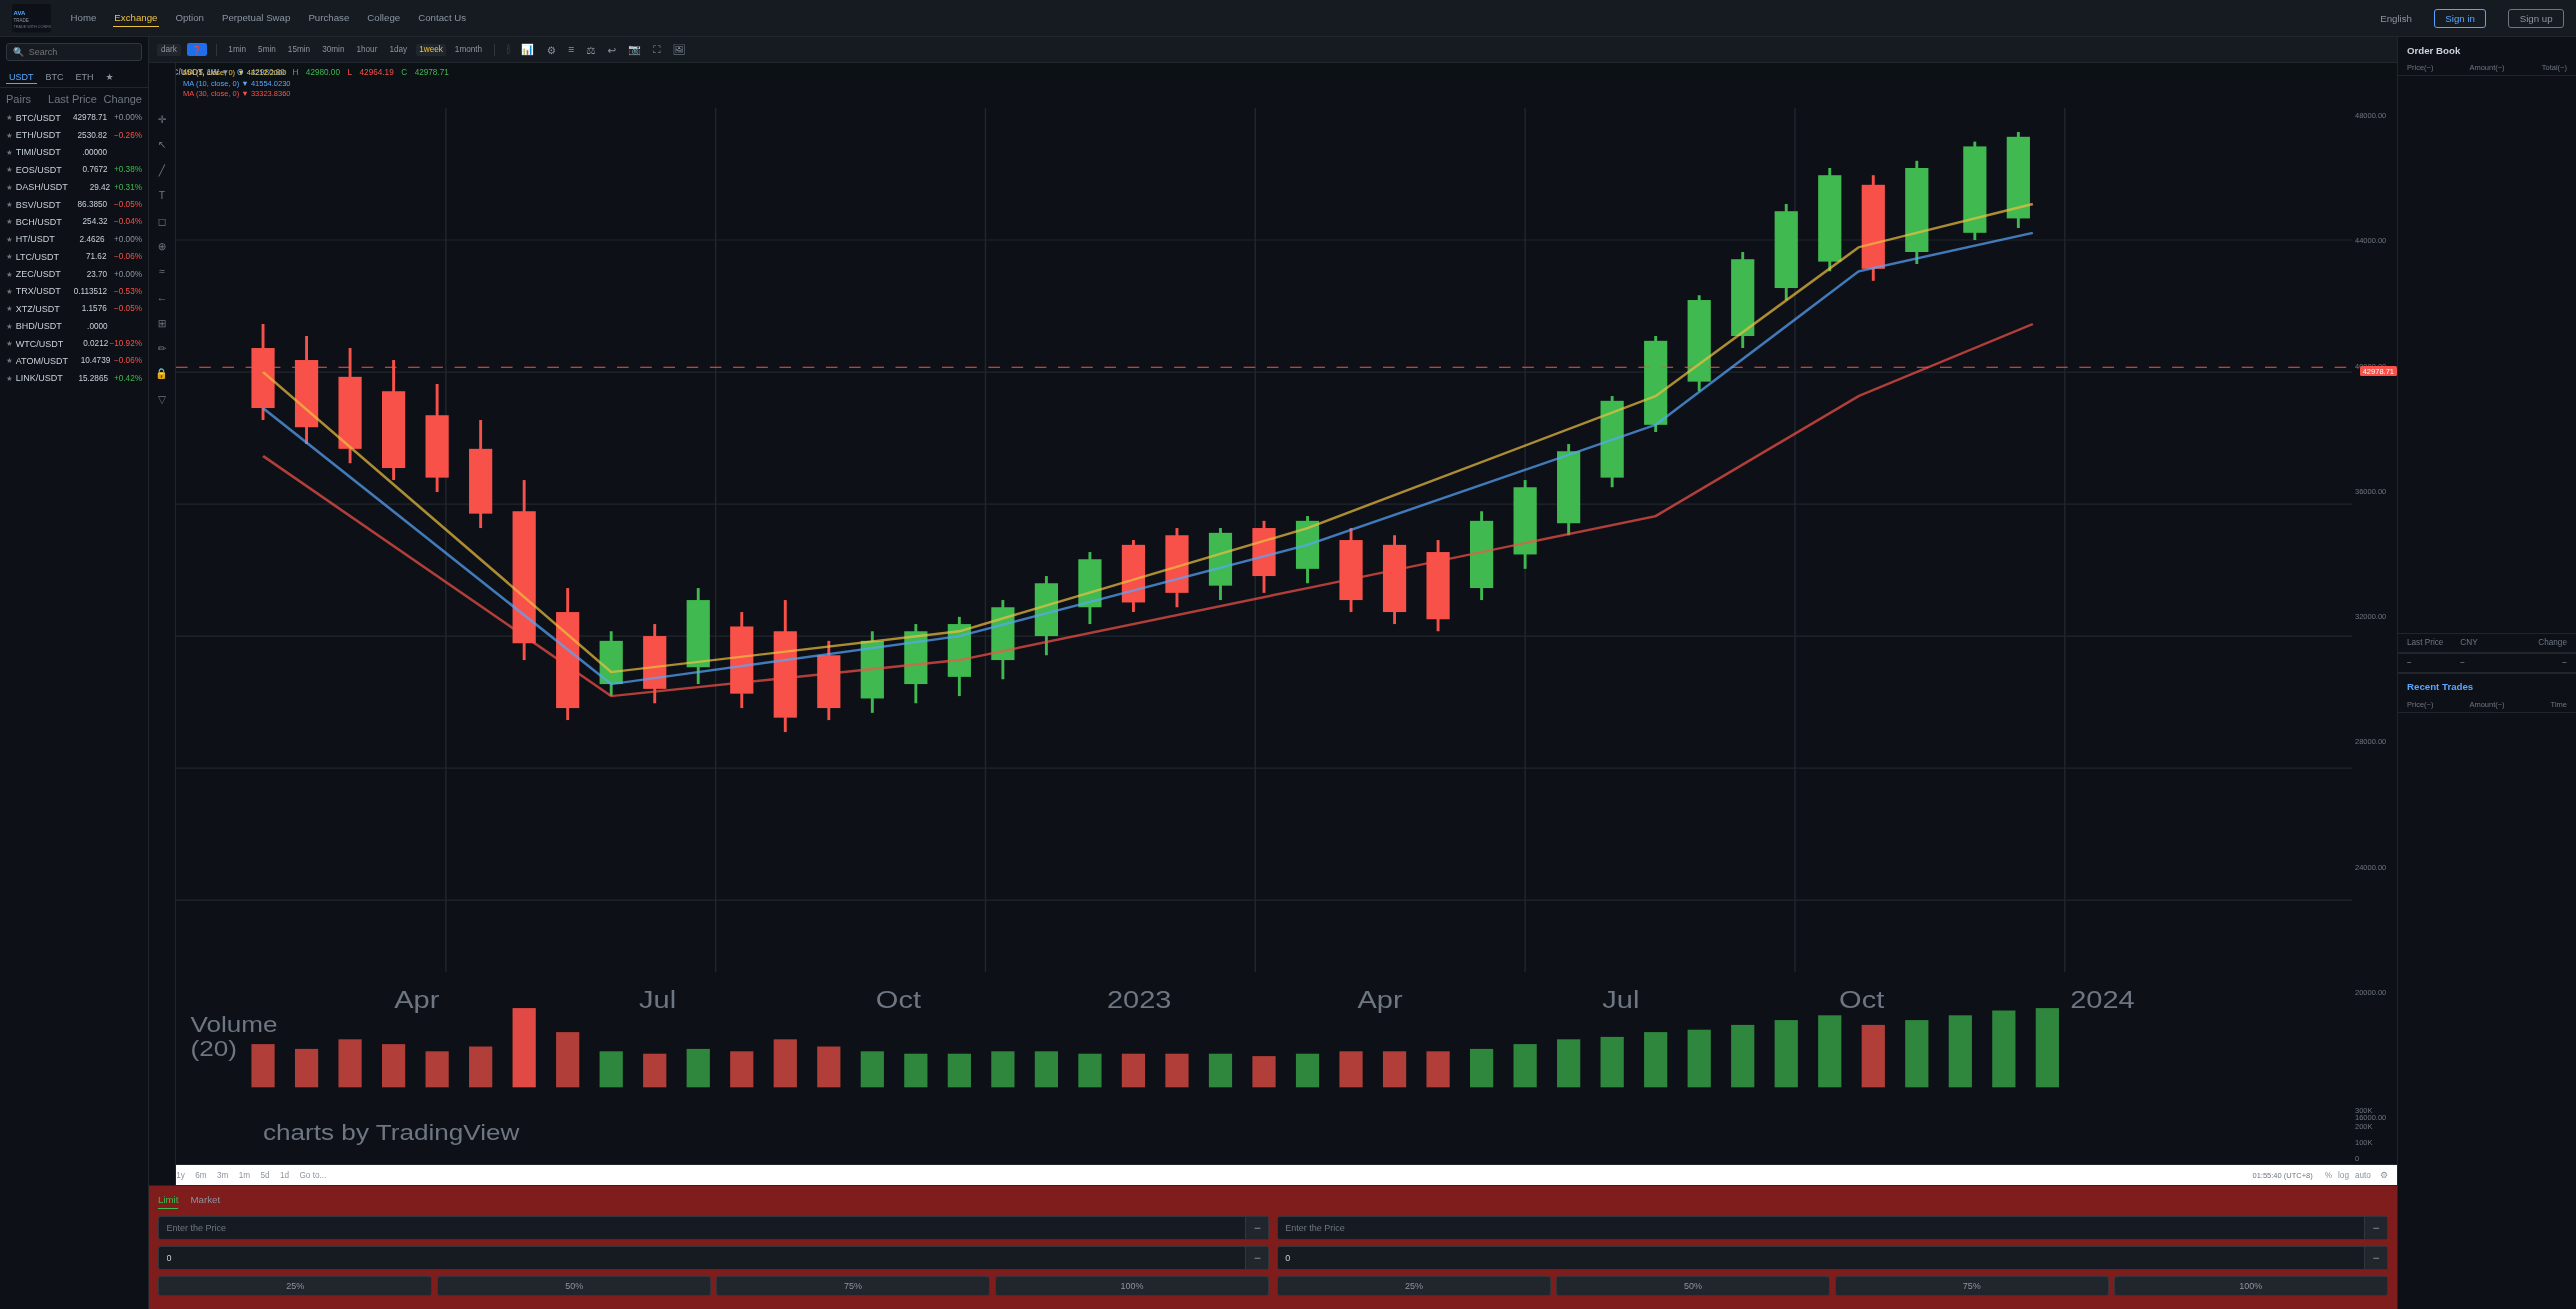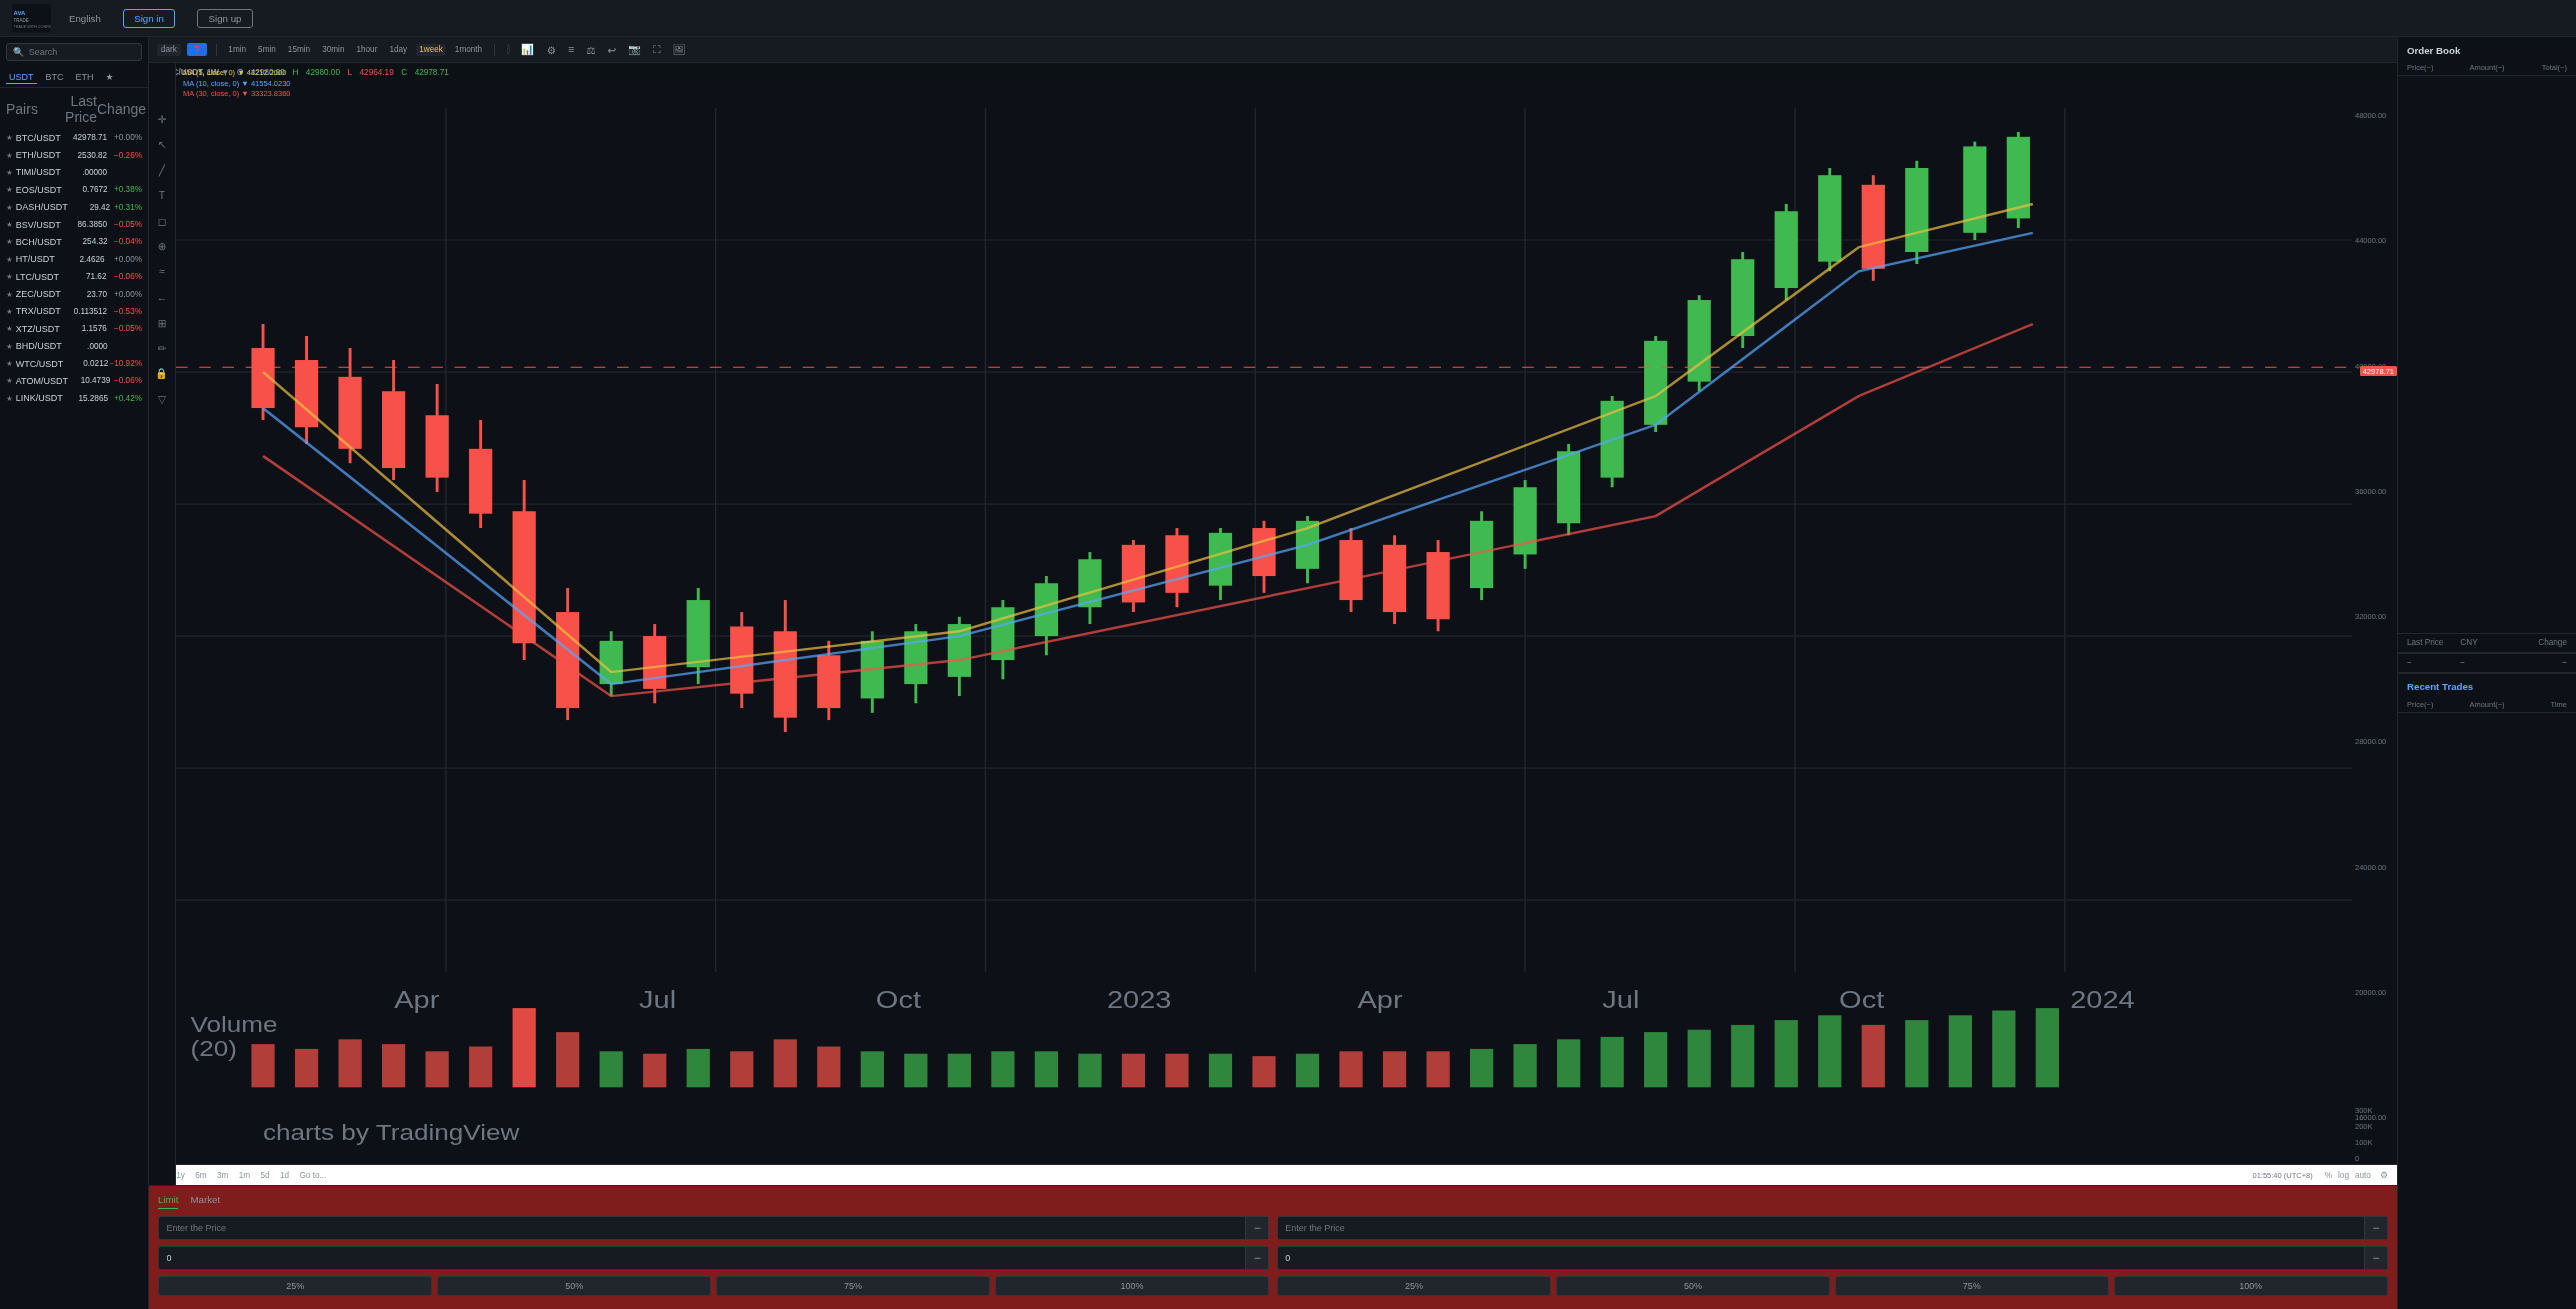--- a/index.html
+++ b/index.html
@@ -118,21 +118,21 @@
       color: #8b949e;
       cursor: pointer;
       font-size: 9px;
       padding: 1.5px 3px;
     }
     .currency-tab.active { color: #58a6ff; border-bottom: 1.5px solid #58a6ff; }
     .pairs-header {
       display: flex;
       padding: 4.5px 6px;
       color: #6e7681;
-      font-size: 14px;
+      font-size: 11px;
       align-items: center;
     }
     .pairs-header .col-pairs { flex: 1; }
     .pairs-header .col-price { width: 60px; text-align: right; }
     .pairs-header .col-change { width: 45px; text-align: right; }
     .pair-list { overflow-y: auto; flex: 1; }
     .pair-row {
       display: flex;
       align-items: center;
       padding: 3.7px 6px;
@@ -454,20 +454,29 @@
 
 <header class="header">
   <div class="logo">
     <svg viewBox="0 0 52 38" class="logo-svg" xmlns="http://www.w3.org/2000/svg" style="font-size:12px">
       <rect width="52" height="38" rx="4" fill="#0d1117"></rect>
       <text x="2" y="14" font-size="8" fill="#58a6ff" font-weight="bold">AVA</text>
       <text x="2" y="24" font-size="6" fill="#8b949e">TRADE</text>
       <text x="2" y="32" font-size="5" fill="#6e7681">TRADE WITH CONFIDENCE</text>
     </svg>
   </div>
+  <nav class="nav">
+    <a class="nav-item">Home</a>
+    <a class="nav-item active">Exchange</a>
+    <a class="nav-item">Option</a>
+    <a class="nav-item">Perpetual Swap</a>
+    <a class="nav-item">Purchase</a>
+    <a class="nav-item">College</a>
+    <a class="nav-item">Contact Us</a>
+  </nav>
   <div class="nav-right">
     <span class="lang-select">English</span>
     <button class="btn-signin">Sign in</button>
     <button class="btn-signup">Sign up</button>
   </div>
 </header>
 
 <div class="main-layout">
 
   <aside class="sidebar">

